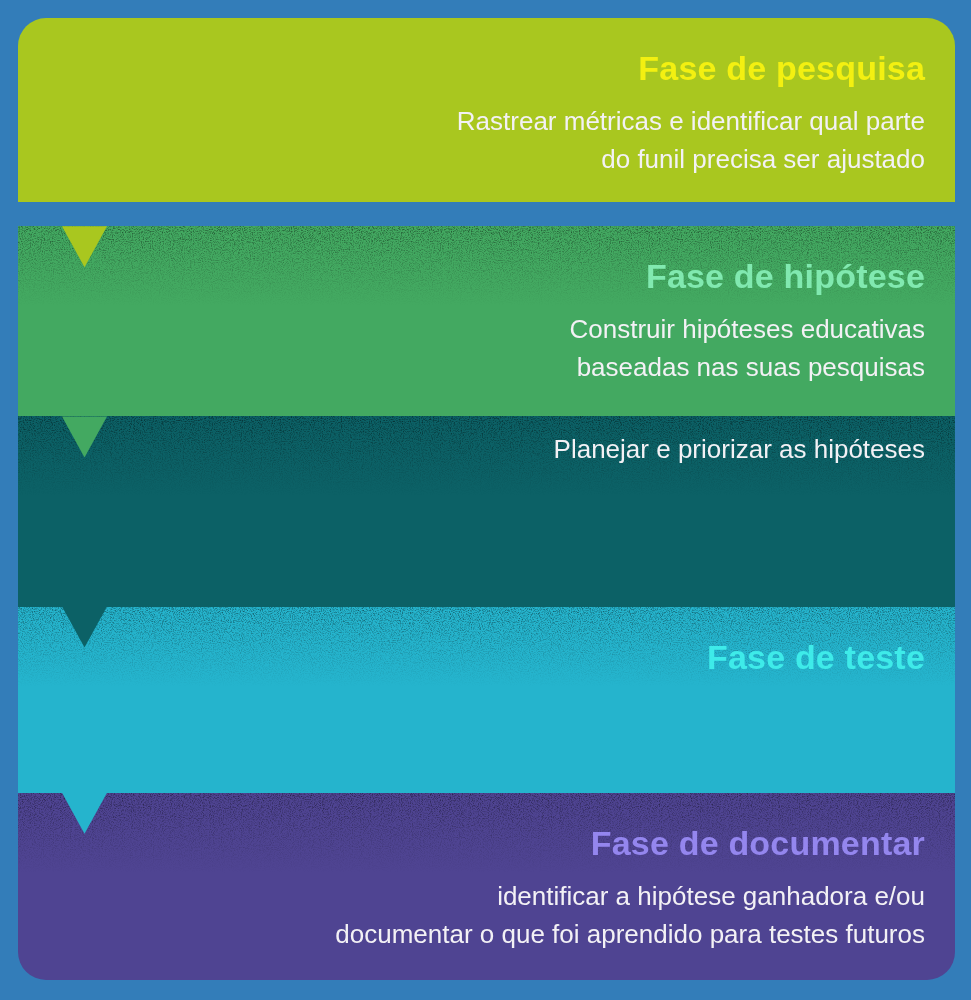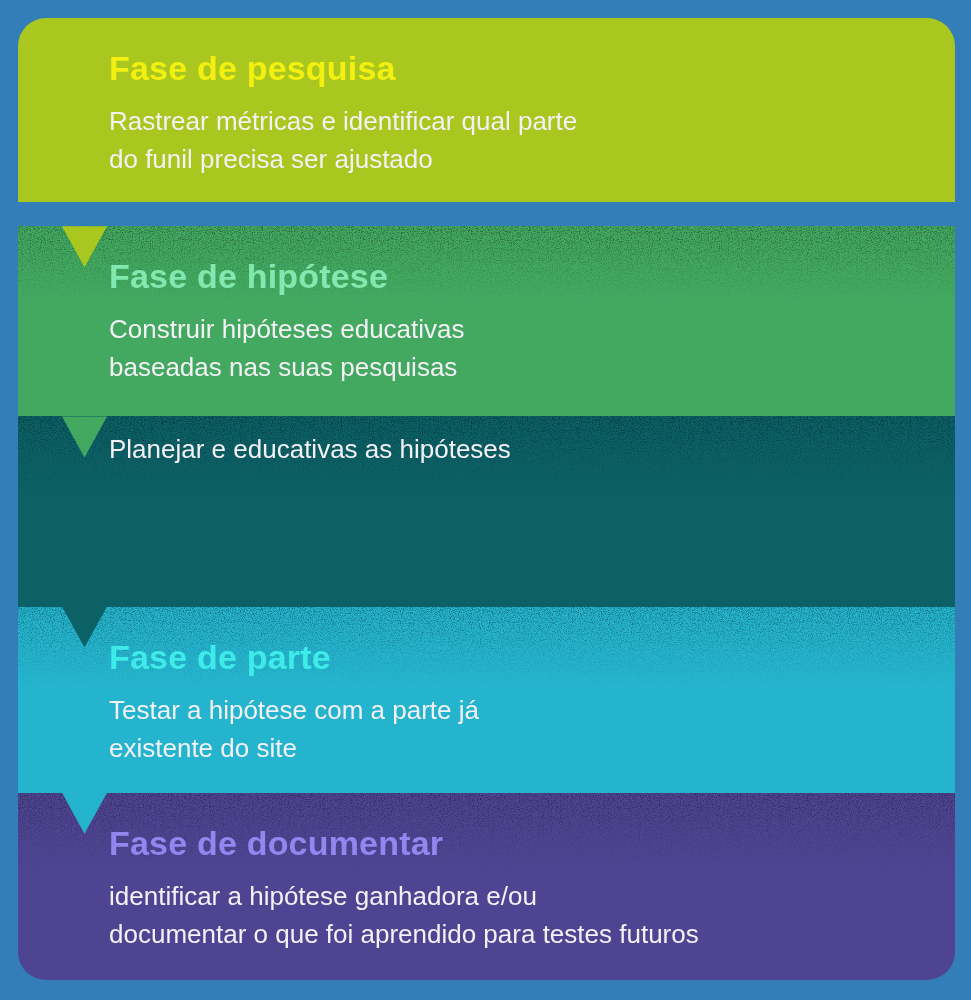--- a/index.html
+++ b/index.html
@@ -20,20 +20,21 @@
     border-radius: 28px;
     overflow: hidden;
     display: flex;
     flex-direction: column;
   }
   .band {
     position: relative;
     background: var(--bg, #888);
     box-sizing: border-box;
     padding: 0 30px 0 91px;
+    text-align: right;
   }
   .band-0 { height: 189px; }
   .band-1 { height: 195px; margin-top: 24px; }
   .band-2 { height: 195px; }
   .band-3 { height: 191px; }
   .band-4 { height: 192px; }
   .grain {
     position: absolute;
     top: 0; left: 0;
     width: 100%;
@@ -121,21 +122,21 @@
             <stop offset="0.5" stop-color="#777777"></stop>
             <stop offset="1" stop-color="#000000"></stop>
         </linearGradient>
         <mask id="mk2">
             <rect width="100%" height="100%" fill="url(#lg2)"></rect>
           </mask>
       </defs>
       <rect width="100%" height="100%" filter="url(#gf2)" mask="url(#mk2)" opacity="0.5"></rect>
     </svg>
     <div class="notch"></div>
-    <p class="desc">Planejar e educativas as hipóteses</p>
+    <p class="desc">Planejar e priorizar as hipóteses</p>
   </section>
 
   <section class="band band-3" style="--bg: #25b4cd; --title-color: #3eebe9; --desc-color: #f3f1f5; --prev-bg: #0c6166;">
     <svg class="grain" preserveAspectRatio="none" aria-hidden="true">
       <defs>
         <filter id="gf3" x="0" y="0" width="100%" height="100%">
           <feTurbulence type="fractalNoise" baseFrequency="0.9" numOctaves="2" seed="37" stitchTiles="stitch"></feTurbulence>
           <feColorMatrix type="matrix" values="0 0 0 0 0  0 0 0 0 0  0 0 0 0 0  2.5 0 0 0 -1.1"></feColorMatrix>
         </filter>
         <linearGradient id="lg3" x1="0" y1="0" x2="0" y2="1">
@@ -143,23 +144,21 @@
             <stop offset="0.5" stop-color="#777777"></stop>
             <stop offset="1" stop-color="#000000"></stop>
         </linearGradient>
         <mask id="mk3">
             <rect width="100%" height="100%" fill="url(#lg3)"></rect>
           </mask>
       </defs>
       <rect width="100%" height="100%" filter="url(#gf3)" mask="url(#mk3)" opacity="0.5"></rect>
     </svg>
     <div class="notch"></div>
-    <h2 class="title">Fase de parte</h2>
-    <p class="desc">Testar a hipótese com a parte já
-existente do site</p>
+    <h2 class="title">Fase de teste</h2>
   </section>
 
   <section class="band band-4" style="--bg: #4f4492; --title-color: #9486ee; --desc-color: #f3f1f5; --prev-bg: #25b4cd;">
     <svg class="grain" preserveAspectRatio="none" aria-hidden="true">
       <defs>
         <filter id="gf4" x="0" y="0" width="100%" height="100%">
           <feTurbulence type="fractalNoise" baseFrequency="0.9" numOctaves="2" seed="51" stitchTiles="stitch"></feTurbulence>
           <feColorMatrix type="matrix" values="0 0 0 0 0  0 0 0 0 0  0 0 0 0 0  2.5 0 0 0 -1.1"></feColorMatrix>
         </filter>
         <linearGradient id="lg4" x1="0" y1="0" x2="0" y2="1">

